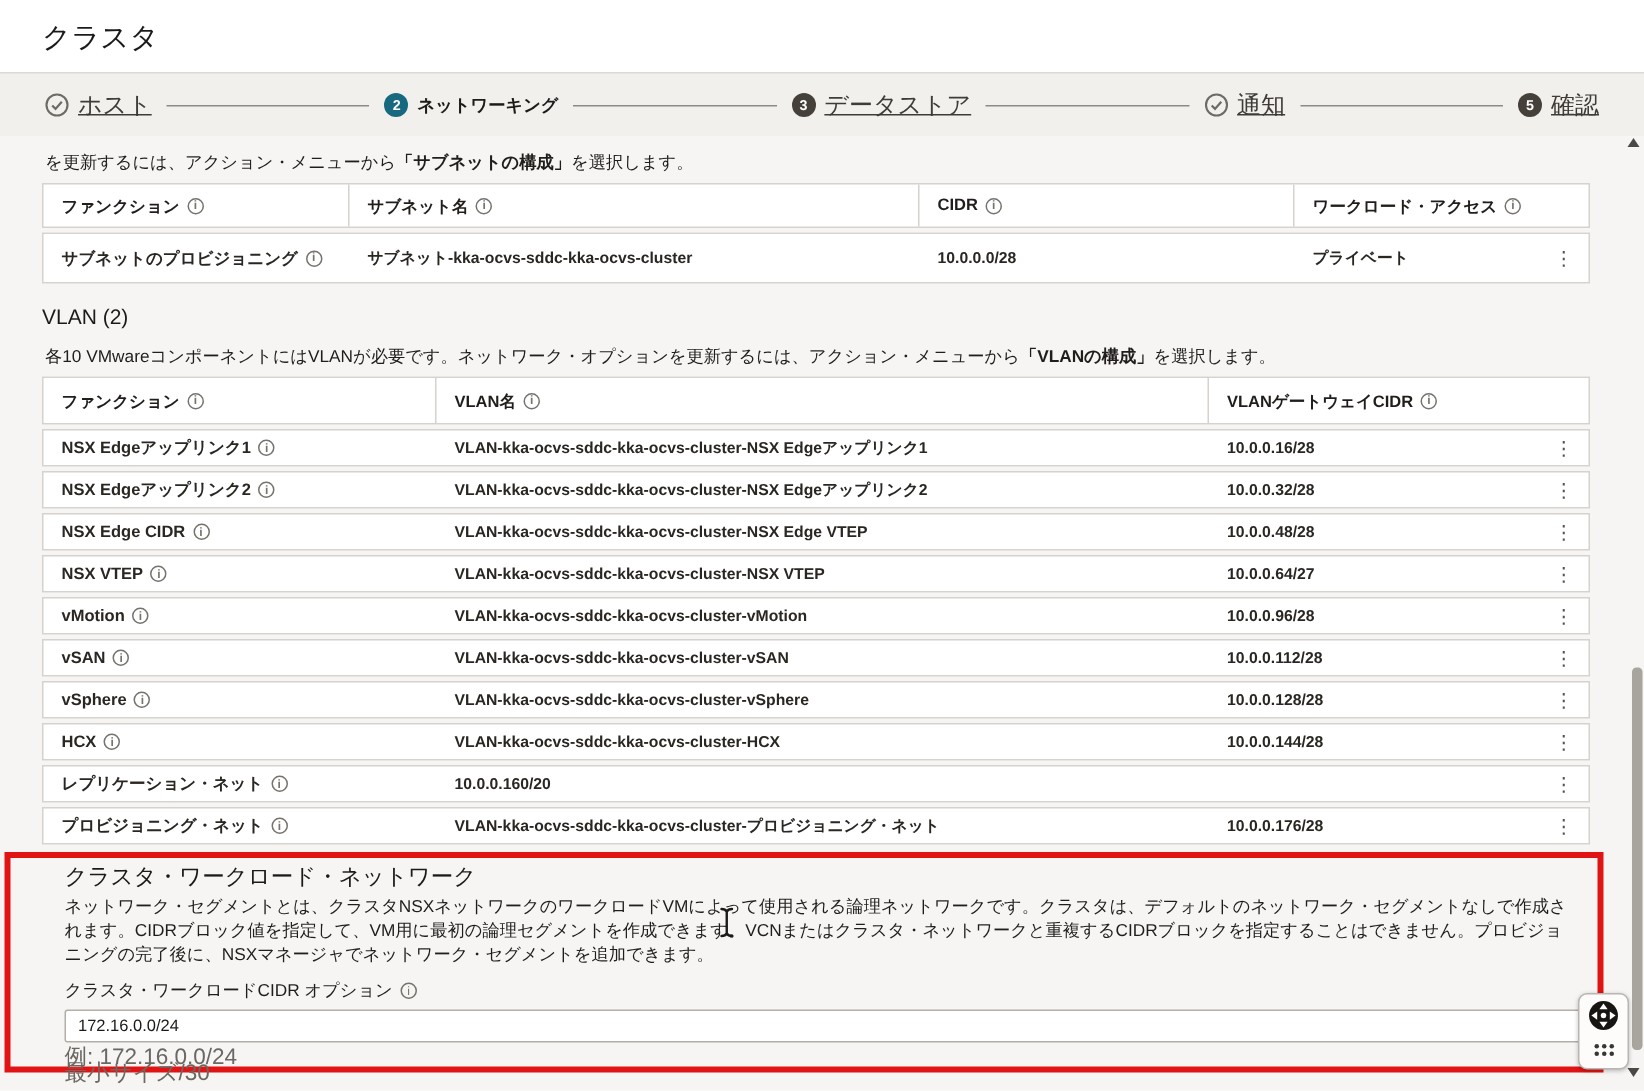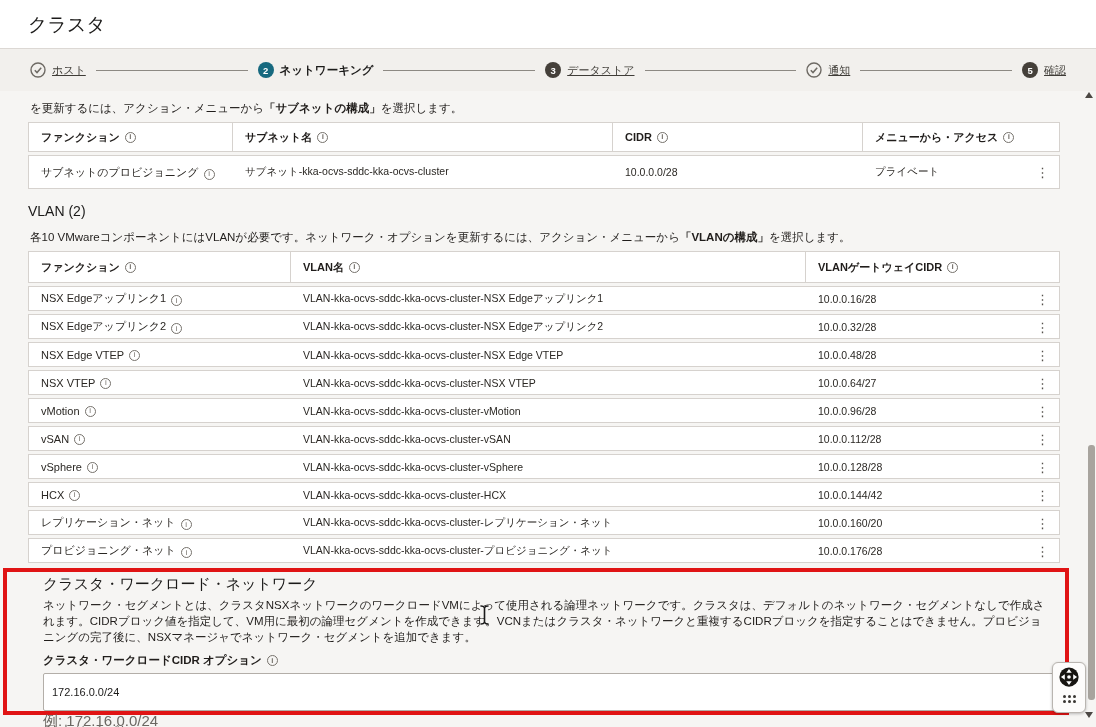--- a/index.html
+++ b/index.html
@@ -19,21 +19,21 @@
   
   .titlebar{position:absolute;top:0;left:0;right:0;height:48px;background:#fff;}
   .titlebar h1{position:absolute;left:28px;top:12px;font-size:19px;font-weight:400;color:#1b1a19;}
   
   .stepper{
     position:absolute;top:48px;left:0;right:0;height:43px;
     background:#f2f0ed;border-top:1px solid #dcd8d4;
     display:flex;align-items:center;padding:0 30px 0 30px;
   }
   .step{display:flex;align-items:center;gap:6px;white-space:nowrap;}
-  .step-label{font-size:11px;color:#3f3c37;text-decoration:underline;cursor:pointer;}
+  .step-label{font-size:16px;color:#3f3c37;text-decoration:underline;cursor:pointer;}
   .step.current .step-label{font-weight:bold;text-decoration:none;color:#1c1b1a;font-size:11.5px;font-family:Liberation Serif, serif;}
   .step-num{
     display:inline-flex;align-items:center;justify-content:center;
     width:16px;height:16px;border-radius:50%;color:#fff;font-size:9.5px;font-weight:bold;
     background:var(--step-dark);
   }
   .step.current .step-num{background:var(--accent-step);}
   .check-icon{display:inline-flex;width:16px;height:16px;}
   .connector{flex:1 1 0;height:0;border-top:1.6px solid #8d8983;margin:0 10px;}
   
@@ -44,43 +44,43 @@
   .thead,.trow{background:#fff;border:1px solid var(--row-border);position:relative;}
   .trow{margin-top:3px;}
   .subnet-grid{display:grid;grid-template-columns:204px 380px 250px 1fr;align-items:center;}
   .vlan-grid{display:grid;grid-template-columns:262px 515px 1fr;align-items:center;}
   .th{font-size:11px;font-weight:bold;padding:0 12px;display:flex;align-items:center;border-right:1px solid var(--row-border);height:100%;}
   .th:last-child{border-right:none;}
   .subnet-tbl .thead{height:30px;}
   .subnet-tbl .trow{height:34px;}
   .vlan-tbl .thead{height:32px;}
   .vlan-tbl .trow{height:25px;}
-  .td{font-size:10.5px;padding:0 12px;display:flex;align-items:flex-end;color:#2a2723;}
+  .td{font-size:10.5px;padding:0 12px;display:flex;align-items:center;color:#2a2723;font-weight:bold;}
   .td.func{font-size:11px;}
   .info{
     display:inline-flex;align-items:center;justify-content:center;flex:0 0 auto;
     width:11px;height:11px;border:1px solid #76726c;border-radius:50%;
     font-size:8px;line-height:1;color:#76726c;margin-left:5px;font-style:normal;cursor:pointer;
   }
   .kebab{
     position:absolute;right:6px;top:50%;transform:translateY(-50%);
     border:none;background:none;font-size:13px;color:#55514c;cursor:pointer;line-height:1;padding:2px 4px;
   }
   .vlan-title{margin:14px 0 0 28px;font-size:14px;font-weight:400;color:#1b1a19;}
   
   .workload{
     position:absolute;left:3px;top:568px;width:1066px;height:147px;z-index:5;
     border:4px solid var(--annotation-red);background:#f6f5f3;
     padding:3px 16px 0 36px;
   }
   .workload h2{font-size:15px;font-weight:400;color:#1b1a19;}
   .workload .desc{margin-top:3px;font-size:11.5px;line-height:16px;color:var(--text-main);max-width:1016px;}
-  .cidr-label{margin-top:8px;display:flex;align-items:center;font-size:11.5px;color:var(--text-main);font-weight:bold;}
+  .cidr-label{margin-top:8px;display:flex;align-items:center;font-size:11.5px;color:var(--text-main);}
   .cidr-input{
-    margin-top:5px;display:block;width:1014px;height:38px;
+    margin-top:5px;display:block;width:1014px;height:22px;
     border:1px solid #b3aea8;border-radius:2px;background:#fff;
     font-size:11px;padding:0 8px;color:#1b1a19;font-family:"Liberation Sans",sans-serif;
   }
   .helper{margin-top:4px;font-size:15px;line-height:11px;color:#6b6762;}
   
   .cursor-ibeam{position:absolute;left:478px;top:604px;z-index:20;}
   .float-widget{
     position:absolute;left:1052px;top:662px;width:34px;height:51px;z-index:10;
     background:#fdfcfb;border:1px solid #b9b5b0;border-radius:6px;
     box-shadow:0 1px 3px rgba(0,0,0,.25);
@@ -154,21 +154,21 @@
         </div>
       <div class="th">
           <span>サブネット名</span>
           <i class="info">i</i>
         </div>
       <div class="th">
           <span>CIDR</span>
           <i class="info">i</i>
         </div>
       <div class="th">
-          <span>メニューから・アクセス</span>
+          <span>ワークロード・アクセス</span>
           <i class="info">i</i>
         </div>
     </div>
     <div id="subnet-rows">
   <div class="trow subnet-grid">
     <div class="td func">
             <span>サブネットのプロビジョニング</span>
             <i class="info">i</i>
           </div>
     <div class="td">
@@ -227,21 +227,21 @@
             <span>VLAN-kka-ocvs-sddc-kka-ocvs-cluster-NSX Edgeアップリンク2</span>
           </div>
     <div class="td">
             <span>10.0.0.32/28</span>
           </div>
     <button class="kebab">⋮</button>
   </div>
 
   <div class="trow vlan-grid">
     <div class="td func">
-            <span>NSX Edge VTEP</span>
+            <span>NSX Edge CIDR</span>
             <i class="info">i</i>
           </div>
     <div class="td">
             <span>VLAN-kka-ocvs-sddc-kka-ocvs-cluster-NSX Edge VTEP</span>
           </div>
     <div class="td">
             <span>10.0.0.48/28</span>
           </div>
     <button class="kebab">⋮</button>
   </div>
@@ -304,32 +304,29 @@
 
   <div class="trow vlan-grid">
     <div class="td func">
             <span>HCX</span>
             <i class="info">i</i>
           </div>
     <div class="td">
             <span>VLAN-kka-ocvs-sddc-kka-ocvs-cluster-HCX</span>
           </div>
     <div class="td">
-            <span>10.0.0.144/42</span>
+            <span>10.0.0.144/28</span>
           </div>
     <button class="kebab">⋮</button>
   </div>
 
   <div class="trow vlan-grid">
     <div class="td func">
             <span>レプリケーション・ネット</span>
             <i class="info">i</i>
-          </div>
-    <div class="td">
-            <span>VLAN-kka-ocvs-sddc-kka-ocvs-cluster-レプリケーション・ネット</span>
           </div>
     <div class="td">
             <span>10.0.0.160/20</span>
           </div>
     <button class="kebab">⋮</button>
   </div>
 
   <div class="trow vlan-grid">
     <div class="td func">
             <span>プロビジョニング・ネット</span>

